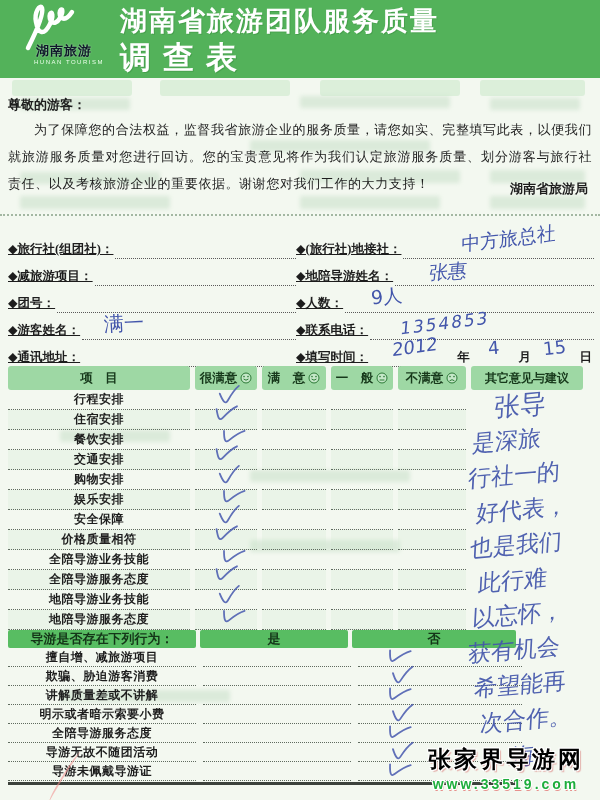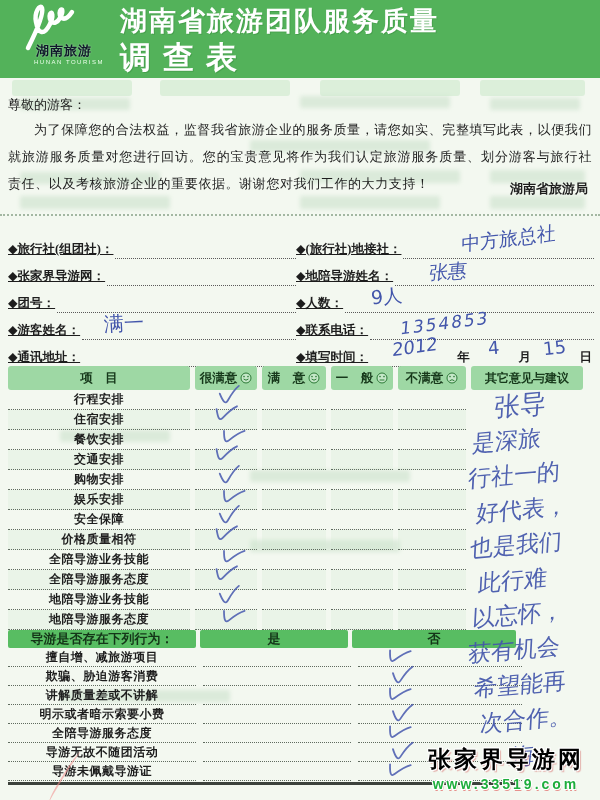--- a/index.html
+++ b/index.html
@@ -17,21 +17,21 @@
   .logo svg{position:absolute;top:0;left:6px;}
   .logo-text{position:absolute;top:40px;left:28px;color:#0f172a;font-weight:bold;font-size:13px;letter-spacing:1px;text-shadow:0 0 2px rgba(255,255,255,.5);}
   .logo-sub{position:absolute;top:57px;left:26px;color:#eaffea;font-size:6px;letter-spacing:1.5px;font-family:"Liberation Sans","DejaVu Sans",sans-serif;}
   .title1{position:absolute;top:3px;left:120px;color:#fff;font-size:27px;font-weight:bold;letter-spacing:2px;
     font-family:"Liberation Sans","DejaVu Sans",sans-serif;text-shadow:1px 1px 0 rgba(0,60,0,.15);}
   .title2{position:absolute;top:37px;left:120px;color:#fff;font-size:31px;font-weight:bold;letter-spacing:12px;
     font-family:"Liberation Sans","DejaVu Sans",sans-serif;text-shadow:1px 1px 0 rgba(0,60,0,.15);}
   .header-tab{position:absolute;height:16px;background:rgba(200,232,200,.55);border-radius:3px;z-index:1;}
   
   .intro{position:absolute;top:96px;left:8px;width:584px;z-index:2;}
-  .salutation{font-size:13px;font-weight:normal;}
+  .salutation{font-size:13px;font-weight:bold;}
   .intro-p{margin:2px 0 16px 0;font-size:13px;line-height:27px;text-indent:2em;text-align:justify;letter-spacing:.6px;}
   .signature{position:absolute;top:180px;right:12px;font-size:13px;font-weight:bold;z-index:2;}
   .divider{position:absolute;top:214px;left:0;width:600px;border-top:2px dotted rgba(110,140,110,.6);z-index:2;}
   
   .fields{position:absolute;top:232px;left:8px;width:586px;display:grid;grid-template-columns:288px 298px;column-gap:0;z-index:2;}
   .fcol{display:flex;flex-direction:column;}
   .frow{height:27px;display:flex;align-items:flex-end;position:relative;}
   .flabel{font-size:12.5px;font-weight:bold;white-space:nowrap;padding-bottom:1px;text-decoration:underline;}
   .fline{flex:1;border-bottom:1.5px dotted #5a5a5a;height:16px;position:relative;margin-left:2px;}
   .hw{font-family:"DejaVu Sans","Liberation Sans",sans-serif;color:#4356ab;position:absolute;white-space:nowrap;z-index:3;}
@@ -131,21 +131,21 @@
 <div class="signature">湖南省旅游局</div>
 <div class="divider"></div>
 
 <div class="fields">
   <div class="fcol">
     <div class="frow">
       <span class="flabel">◆旅行社(组团社)：</span>
       <span class="fline"></span>
     </div>
     <div class="frow">
-      <span class="flabel">◆张家界导游网：</span>
+      <span class="flabel">◆减旅游项目：</span>
       <span class="fline"></span>
     </div>
     <div class="frow">
       <span class="flabel">◆团号：</span>
       <span class="fline"></span>
     </div>
     <div class="frow">
       <span class="flabel">◆游客姓名：</span>
       <span class="fline">
         <span class="hw hw-tourist">满一</span>

